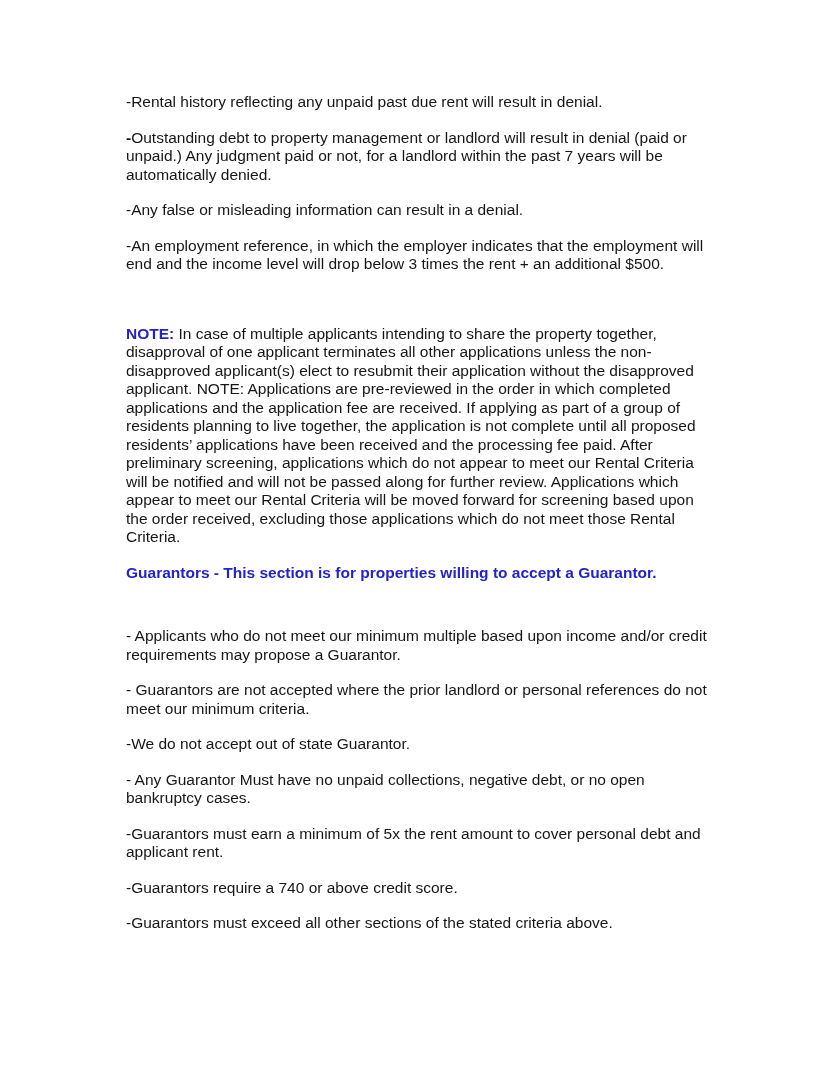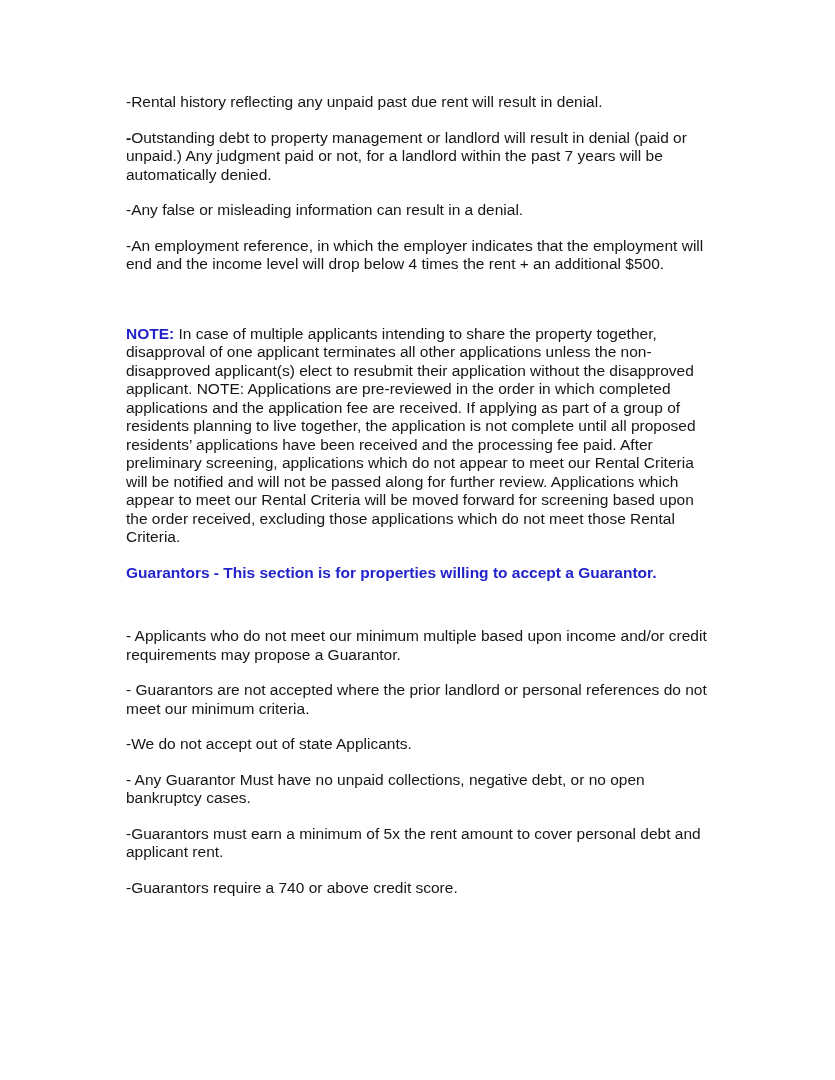--- a/index.html
+++ b/index.html
@@ -42,38 +42,39 @@
 
 <div class="page">
   <div class="doc">
 
     <p>-Rental history reflecting any unpaid past due rent will result in denial.</p>
 
     <p><span class="bold">-</span><span>Outstanding debt to property management or landlord will result in denial (paid or unpaid.) Any judgment paid or not, for a landlord within the past 7 years will be automatically denied.</span></p>
 
     <p>-Any false or misleading information can result in a denial.</p>
 
-    <p>-An employment reference, in which the employer indicates that the employment will end and the income level will drop below 4 times the rent + an additional $500.</p>
+    <p>-An employment reference, in which the employer indicates that the employment will end and the income level will drop below 3 times the rent + an additional $500.</p>
 
     <div class="spacer-lg"></div>
 
     <p><span class="blue bold">NOTE:</span><span> In case of multiple applicants intending to share the property together, disapproval of one applicant terminates all other applications unless the non-disapproved applicant(s) elect to resubmit their application without the disapproved applicant. NOTE: Applications are pre-reviewed in the order in which completed applications and the application fee are received. If applying as part of a group of residents planning to live together, the application is not complete until all proposed residents’ applications have been received and the processing fee paid. After preliminary screening, applications which do not appear to meet our Rental Criteria will be notified and will not be passed along for further review. Applications which appear to meet our Rental Criteria will be moved forward for screening based upon the order received, excluding those applications which do not meet those Rental Criteria.</span></p>
 
 
     <p class="heading">Guarantors - This section is for properties willing to accept a Guarantor.</p>
 
     <div class="spacer-md"></div>
 
     <p>- Applicants who do not meet our minimum multiple based upon income and/or credit requirements may propose a Guarantor.</p>
 
     <p>- Guarantors are not accepted where the prior landlord or personal references do not meet our minimum criteria.</p>
 
-    <p>-We do not accept out of state Applicants.</p>
+    <p>-We do not accept out of state Guarantor.</p>
 
     <p>- Any Guarantor Must have no unpaid collections, negative debt, or no open bankruptcy cases.</p>
 
     <p>-Guarantors must earn a minimum of 5x the rent amount to cover personal debt and applicant rent.</p>
 
     <p>-Guarantors require a 740 or above credit score.</p>
 
+    <p>-Guarantors must exceed all other sections of the stated criteria above.</p>
 
   </div>
 </div>
 
 </body></html>

